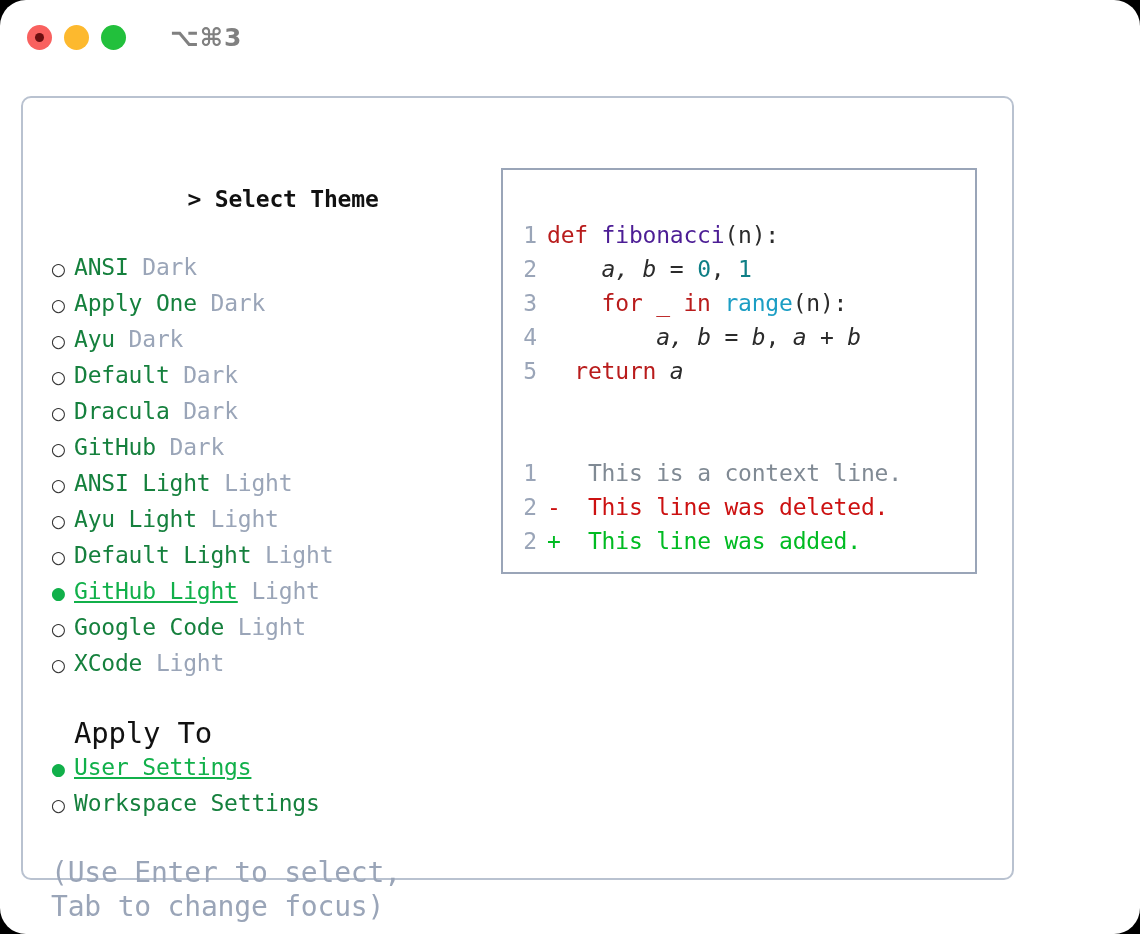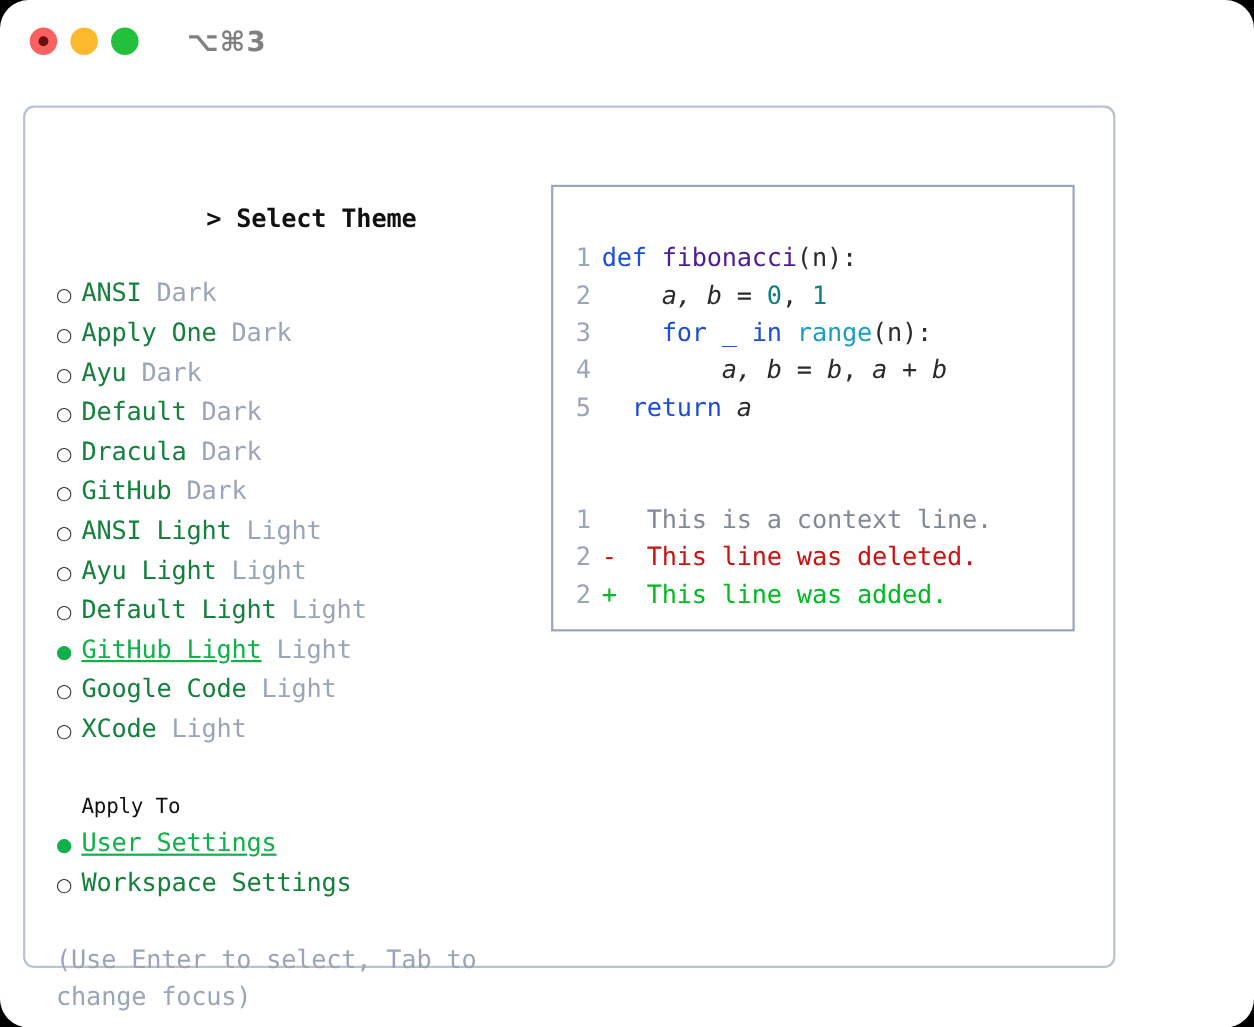--- a/index.html
+++ b/index.html
@@ -122,32 +122,32 @@
     color: #333333;
     font-family: "DejaVu Sans", sans-serif;
     font-size: 17px;
   }
   .opt.selected .bullet { color: #11b04a; }
   .opt-label { color: #15803d; }
   .opt.selected .opt-label { color: #11b04a; text-decoration: underline; }
   .opt-tag { color: #9aa5b8; }
 
   .group-head {
-    font-size: 19px;
+    font-size: 29px;
     line-height: 34px;
     color: #111111;
     white-space: pre;
     padding-left: 23px;
     letter-spacing: -0.2px;
   }
   .spacer-sm { height: 34px; }
   .spacer-md { height: 34px; }
 
   .hint {
-    font-size: 23px;
+    font-size: 28px;
     line-height: 34px;
     color: #9aa5b8;
     white-space: pre-wrap;
     width: 410px;
     letter-spacing: -0.2px;
   }
 
   
   .right-col {
     position: absolute;
@@ -182,21 +182,21 @@
   }
   .lineno {
     flex: 0 0 34px;
     text-align: right;
     color: #9aa5b8;
     padding-right: 10px;
   }
   .codetext { color: #2b2b2b; }
   .blank-line { height: 34px; }
 
-  .tok-kw   { color: #1d4ed8; }
+  .tok-kw   { color: #b91c1c; }
   .tok-fn   { color: #4c1d95; }
   .tok-num  { color: #0f7f86; }
   .tok-call { color: #1c9ec4; }
   .tok-var  { color: #2b2b2b; font-style: italic; }
   .tok-punc { color: #2b2b2b; }
 
   .diff-ctx { color: #808a94; }
   .diff-del { color: #cc1111; }
   .diff-add { color: #00bb22; }
 </style>

